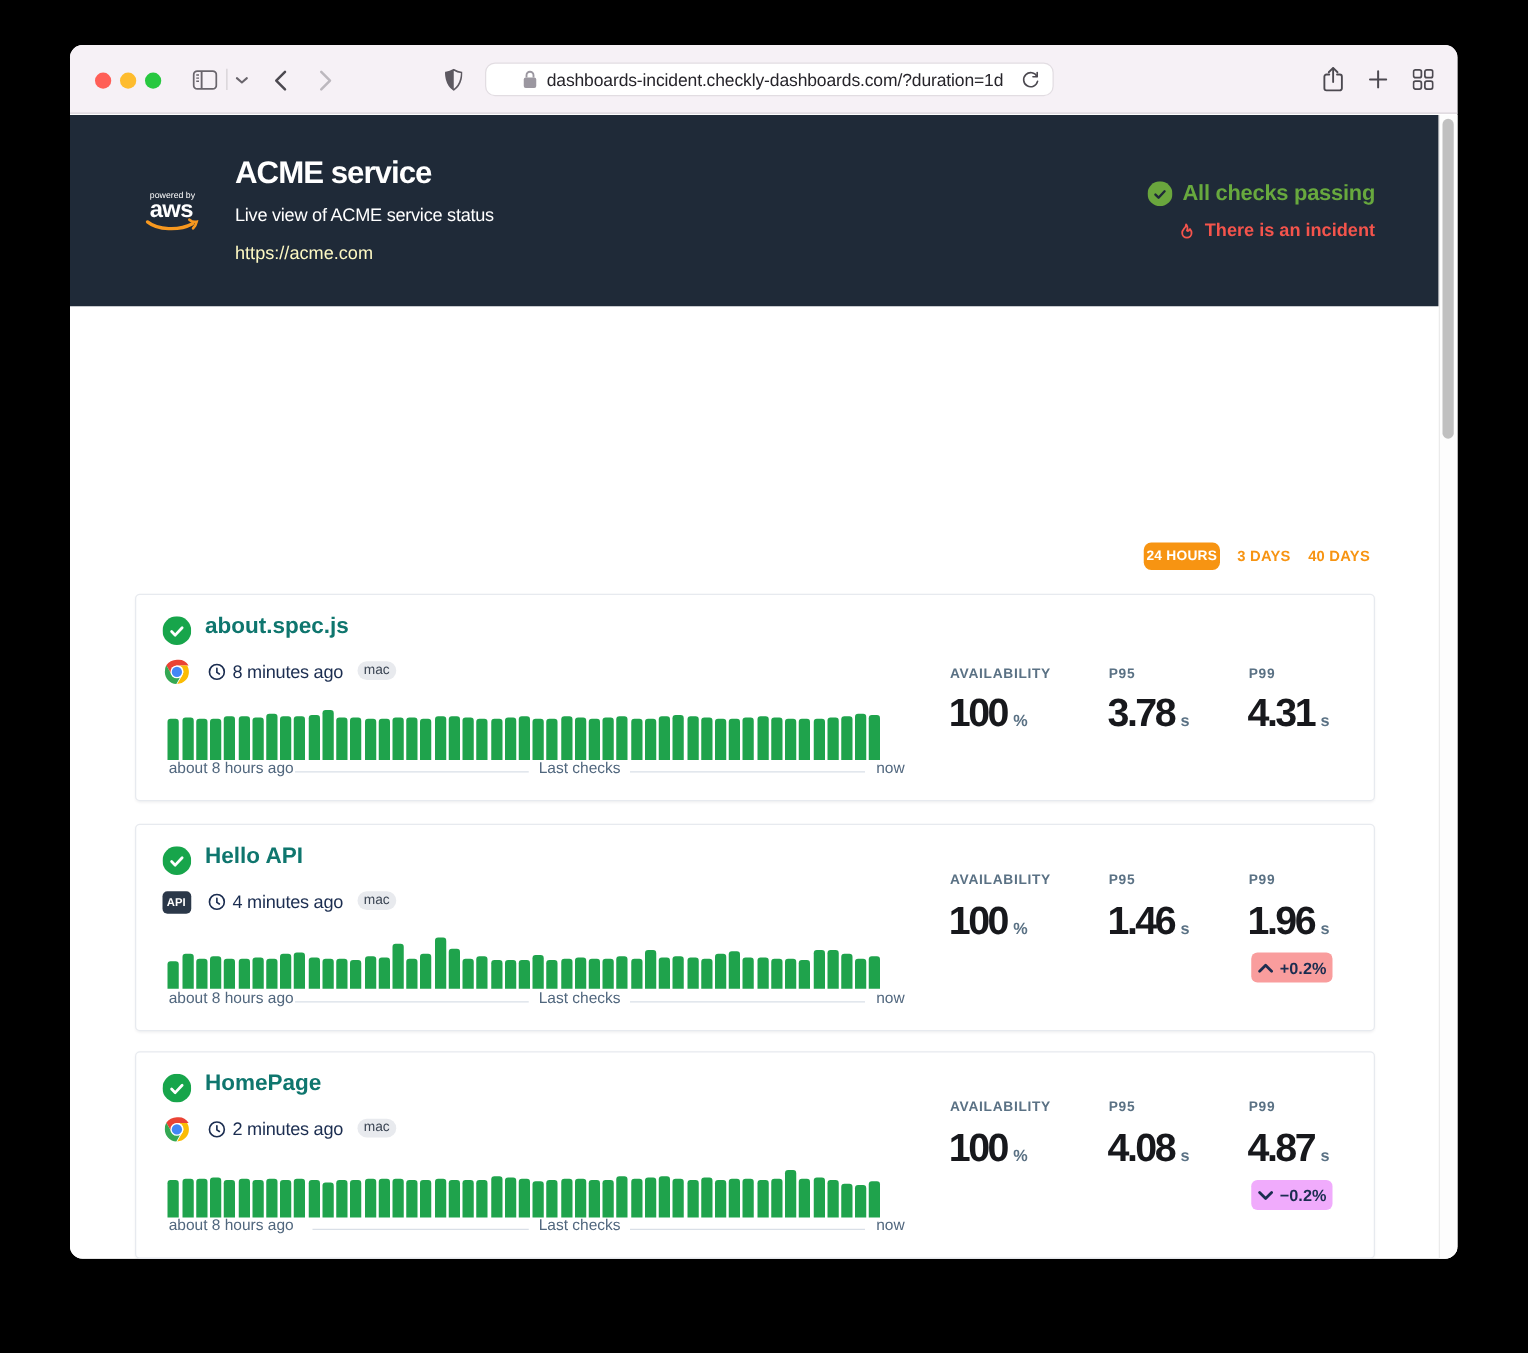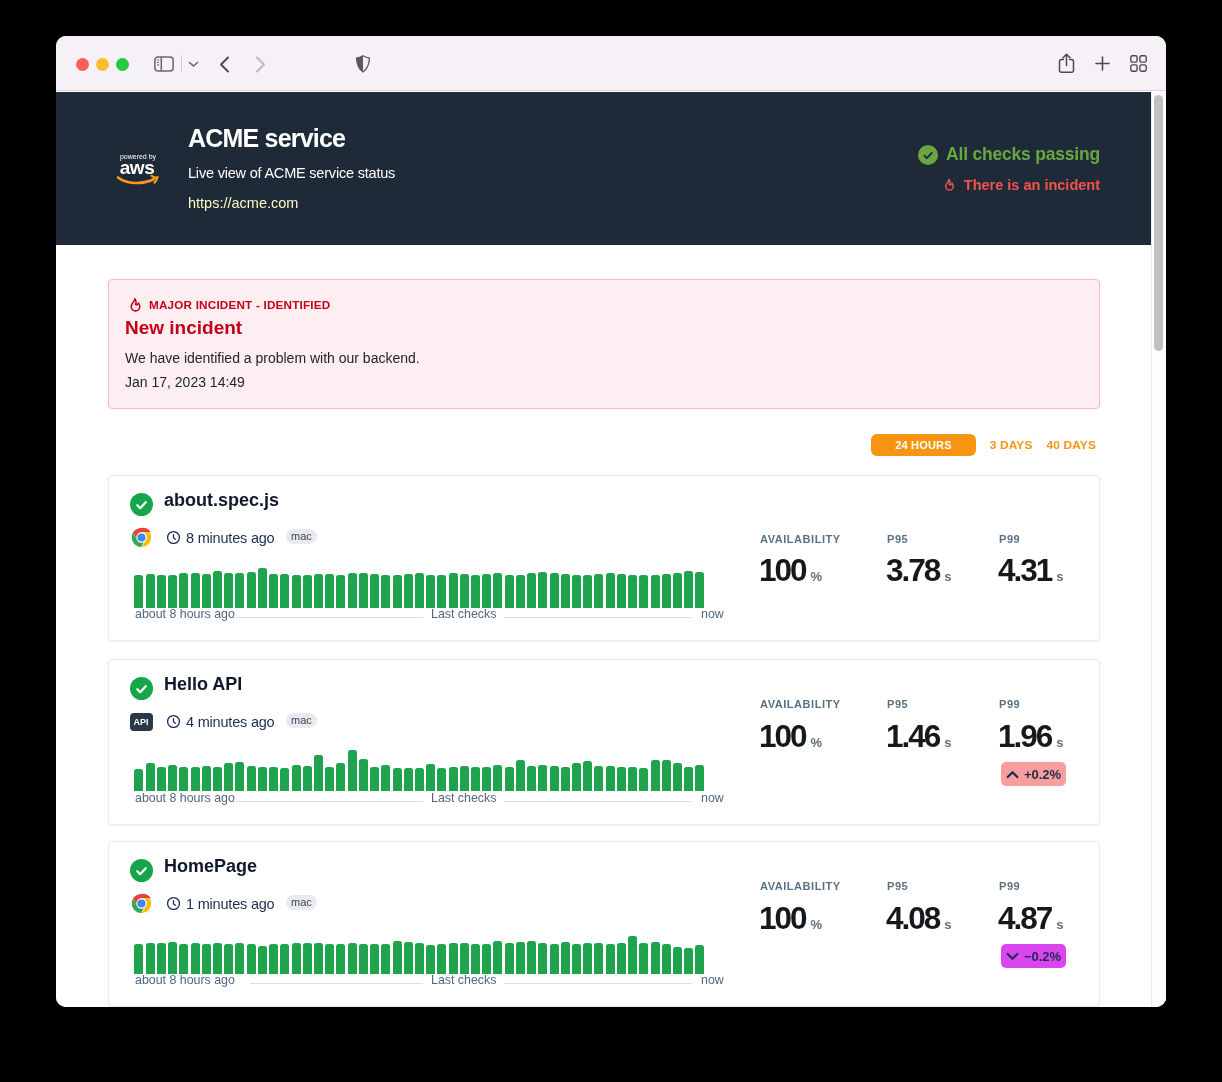--- a/index.html
+++ b/index.html
@@ -18,39 +18,39 @@
 .hsub { position:absolute; left:132px; top:73px; font-size:14.5px; letter-spacing:-0.2px; color:#fff; }
 .hlink { position:absolute; left:132px; top:103px; font-size:14.5px; color:#fef9c3; }
 .hok { position:absolute; right:51px; top:52px; display:flex; align-items:center; gap:8px; font-size:17.5px; font-weight:bold; color:#68a93e; letter-spacing:-0.2px; }
 .hinc { position:absolute; right:51px; top:84px; display:flex; align-items:center; gap:7px; font-size:14.5px; font-weight:bold; color:#f4544c; }
 .banner { position:absolute; left:52px; top:187px; width:992px; height:130px; background:#fdeef1; border:1px solid #f5bcc8; border-radius:4px; }
 .bhead { position:absolute; left:18px; top:15px; display:flex; align-items:center; gap:5px; font-size:11.7px; font-weight:bold; color:#c30017; letter-spacing:0.2px; }
 .btitle { position:absolute; left:16px; top:37px; font-size:19px; font-weight:bold; color:#c30017; }
 .btext { position:absolute; left:16px; top:70px; font-size:14px; color:#21262c; }
 .bdate { position:absolute; left:16px; top:94px; font-size:14px; color:#21262c; }
 .btns { position:absolute; right:70px; top:342px; display:flex; align-items:center; gap:14px; }
-.btn-on { background:#f79412; color:#fff; font-size:11px; font-weight:bold; padding:5px 24px; border-radius:6px; letter-spacing:0.2px; }
+.btn-on { background:#f79412; color:#fff; font-size:11px; font-weight:bold; padding:5px 2px; border-radius:6px; letter-spacing:0.2px; }
 .btn-off { color:#f79412; font-size:11.8px; font-weight:bold; letter-spacing:0.2px; }
 .card { position:absolute; left:52px; width:992px; height:166px; background:#fff; border:1px solid #e7eaef; border-radius:4px; box-shadow:0 1px 2px rgba(16,24,40,.05); }
 .ccheck { position:absolute; left:21px; top:17px; }
-.ctitle { position:absolute; left:55px; top:14px; font-size:18px; font-weight:bold; color:#0f172a; letter-spacing:0; }
+.ctitle { position:absolute; left:55px; top:14px; font-size:18px; font-weight:bold; color:#0f766e; letter-spacing:0; }
 .cicon { position:absolute; left:21px; top:50px; width:23px; height:22px; display:flex; align-items:center; justify-content:center; }
 .apibadge { width:23px; height:18px; margin:1px 0 0 -1px; background:#2b3849; color:#fff; font-size:9px; font-weight:bold; border-radius:4px; display:flex; align-items:center; justify-content:center; }
 .cclock { position:absolute; left:57px; top:54px; }
 .cago { position:absolute; left:77px; top:54px; font-size:14.5px; letter-spacing:-0.2px; color:#1b2d50; }
 .ctag { position:absolute; left:177px; top:53px; background:#e8eaee; color:#3c4654; font-size:11px; line-height:15px; height:15px; padding:0 5px; border-radius:8px; }
 .bar { position:absolute; width:9px; background:#1fa34c; border-radius:2.5px 2.5px 0 0; }
 .flab { position:absolute; font-size:12.4px; color:#51677e; white-space:nowrap; }
 .fline { position:absolute; height:1px; background:#d9dfe7; }
 .slabel { position:absolute; font-size:11px; font-weight:bold; color:#5a7184; letter-spacing:0.55px; }
 .sval { position:absolute; font-size:31.5px; font-weight:bold; color:#17181c; letter-spacing:-2px; }
 .unit { font-size:13px; font-weight:bold; color:#5a7184; letter-spacing:0; margin-left:5px; }
 .pbadge { position:absolute; width:65px; height:24px; border-radius:5px; display:flex; align-items:center; justify-content:center; gap:5px; font-size:13px; font-weight:bold; color:#1b2d50; }
 .pbadge-up { background:#f99d9d; }
-.pbadge-down { background:#d946ef; }
+.pbadge-down { background:#f0abfc; }
 </style></head>
 <body>
 <div class="win">
   <div class="tb">
     <div class="tl" style="left:20px; background:#ff5f57"></div>
     <div class="tl" style="left:40px; background:#febc2e"></div>
     <div class="tl" style="left:60px; background:#28c840"></div>
     <div class="icon" style="left:98px; top:20px;">
         <svg width="20" height="16" viewBox="0 0 20 16" fill="none" stroke="#69656c" stroke-width="1.5">
 <rect x="0.9" y="0.9" width="18.2" height="14.2" rx="3"></rect>
@@ -73,20 +73,34 @@
         <svg width="11" height="17" viewBox="0 0 11 17" fill="none" stroke="#bcb8be" stroke-width="2" stroke-linecap="round" stroke-linejoin="round">
           <path d="M2 1.5 9 8.5 2 15.5"></path>
         </svg>
       </div>
     <div class="icon" style="left:300px; top:19px;">
         <svg width="14" height="18" viewBox="0 0 14 18">
 <path d="M7 .8C5 2 2.6 2.8.7 3c0 0-.6 9.2 6.3 13.9C13.9 12.2 13.3 3 13.3 3 11.4 2.8 9 2 7 .8z" fill="none" stroke="#5d5961" stroke-width="1.3"></path>
 <path d="M7 .8C5 2 2.6 2.8.7 3c0 0-.6 9.2 6.3 13.9z" fill="#5d5961"></path>
 </svg>
       </div>
+    <div class="abar">
+      <div class="txt"><span style="margin-right:7px;display:inline-flex">
+            <svg width="12" height="15" viewBox="0 0 12 15">
+<rect x="1" y="6" width="10" height="8.4" rx="1.6" fill="#9b97a0"></rect>
+<path d="M3.2 6V4.2a2.8 2.8 0 0 1 5.6 0V6" fill="none" stroke="#9b97a0" stroke-width="1.5"></path>
+</svg>
+          </span>dashboards-incident.checkly-dashboards.com/?duration=1d</div>
+      <div style="position:absolute; right:10px; top:5px;">
+          <svg width="15" height="16" viewBox="0 0 16 16" fill="none" stroke="#4c4950" stroke-width="1.4" stroke-linecap="round">
+<path d="M13.9 9.2A6 6 0 1 1 13.4 5"></path>
+<path d="M13.6 1.6v3.6h-3.6" stroke-linejoin="round"></path>
+</svg>
+        </div>
+    </div>
     <div class="icon" style="left:1002px; top:17px;">
         <svg width="17" height="21" viewBox="0 0 17 21" fill="none" stroke="#4c4950" stroke-width="1.5" stroke-linecap="round" stroke-linejoin="round">
 <path d="M5.4 6.6H3.2a1.7 1.7 0 0 0-1.7 1.7v9.3c0 .94.76 1.7 1.7 1.7h10.6a1.7 1.7 0 0 0 1.7-1.7V8.3a1.7 1.7 0 0 0-1.7-1.7h-2.2"></path>
 <path d="M8.5 12.6V1.8"></path>
           <path d="M5 4.8 8.5 1.3 12 4.8"></path>
 </svg>
       </div>
     <div class="icon" style="left:1039px; top:20px;">
         <svg width="15" height="15" viewBox="0 0 15 15" fill="none" stroke="#4c4950" stroke-width="1.6" stroke-linecap="round">
           <path d="M7.5 1v13M1 7.5h13"></path>
@@ -123,31 +137,20 @@
         </div>
       <div class="hinc">
           <svg width="15" height="17" viewBox="0 0 24 24" fill="none" stroke="#f4544c" stroke-width="2.3" stroke-linecap="round" stroke-linejoin="round">
 <path d="M12 12c2-2.96 0-7-1-8 0 3.04-1.77 4.74-3 6-1.23 1.26-2 3.24-2 5a6 6 0 1 0 12 0c0-1.53-1.06-3.94-2-5-1.79 3-2.79 3-4 2z"></path>
 </svg>
           <span>There is an incident</span>
         </div>
     </div>
     <div class="scrolltrack"></div>
     <div class="scrollthumb"></div>
-    <div class="banner">
-      <div class="bhead">
-          <svg width="17" height="19" viewBox="0 0 24 24" fill="none" stroke="#c30017" stroke-width="2.2" stroke-linecap="round" stroke-linejoin="round">
-<path d="M12 12c2-2.96 0-7-1-8 0 3.04-1.77 4.74-3 6-1.23 1.26-2 3.24-2 5a6 6 0 1 0 12 0c0-1.53-1.06-3.94-2-5-1.79 3-2.79 3-4 2z"></path>
-</svg>
-          <span>MAJOR INCIDENT - IDENTIFIED</span>
-        </div>
-      <div class="btitle">New incident</div>
-      <div class="btext">We have identified a problem with our backend.</div>
-      <div class="bdate">Jan 17, 2023 14:49</div>
-    </div>
     <div class="btns">
       <div class="btn-on">24 HOURS</div>
       <div class="btn-off">3 DAYS</div>
       <div class="btn-off">40 DAYS</div>
     </div>
 <div class="card" style="top:383px">
   <div class="ccheck">
           <svg width="23" height="23" viewBox="0 0 24 24">
             <circle cx="12" cy="12" r="12" fill="#17a54b"></circle>
             <path d="M7.6 12.8l3 3 5.8-6.2" fill="none" stroke="#fff" stroke-width="2.3" stroke-linecap="round" stroke-linejoin="round"></path>
@@ -343,21 +346,21 @@
 <circle cx="24" cy="24" r="11.8" fill="#fff"></circle>
 <circle cx="24" cy="24" r="9.4" fill="#4286f5"></circle>
 </svg>
         </div>
   <div class="cclock">
           <svg width="15" height="15" viewBox="0 0 24 24" fill="none" stroke="#1b2d50" stroke-width="2.1" stroke-linecap="round" stroke-linejoin="round">
 <circle cx="12" cy="12" r="9.5"></circle>
             <path d="M12 7.5v5.2l3.2 2"></path>
 </svg>
         </div>
-  <div class="cago">1 minutes ago</div>
+  <div class="cago">2 minutes ago</div>
   <div class="ctag">mac</div>
   <div class="bar" style="left:25.4px;top:102px;height:30px"></div>
         <div class="bar" style="left:36.6px;top:101px;height:31px"></div>
         <div class="bar" style="left:47.8px;top:101px;height:31px"></div>
         <div class="bar" style="left:59.1px;top:100px;height:32px"></div>
         <div class="bar" style="left:70.3px;top:102px;height:30px"></div>
         <div class="bar" style="left:81.5px;top:101px;height:31px"></div>
         <div class="bar" style="left:92.7px;top:102px;height:30px"></div>
         <div class="bar" style="left:103.9px;top:101px;height:31px"></div>
         <div class="bar" style="left:115.2px;top:102px;height:30px"></div>

